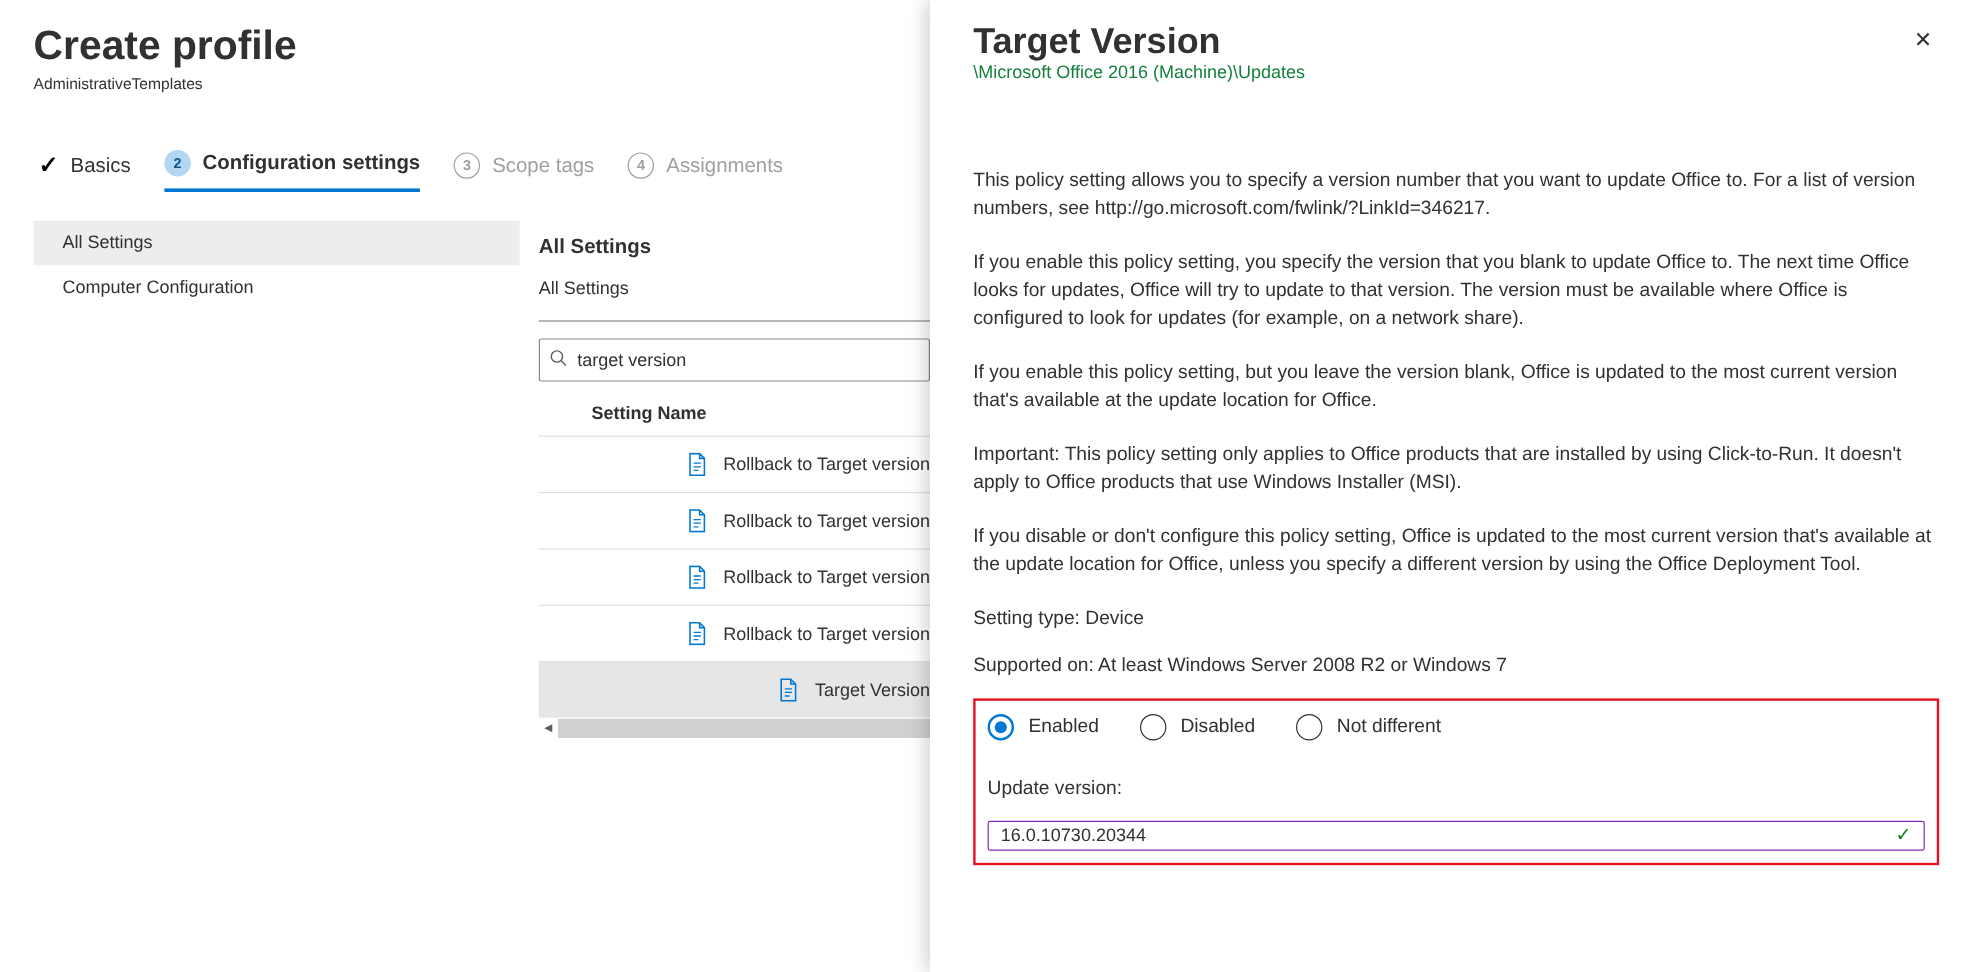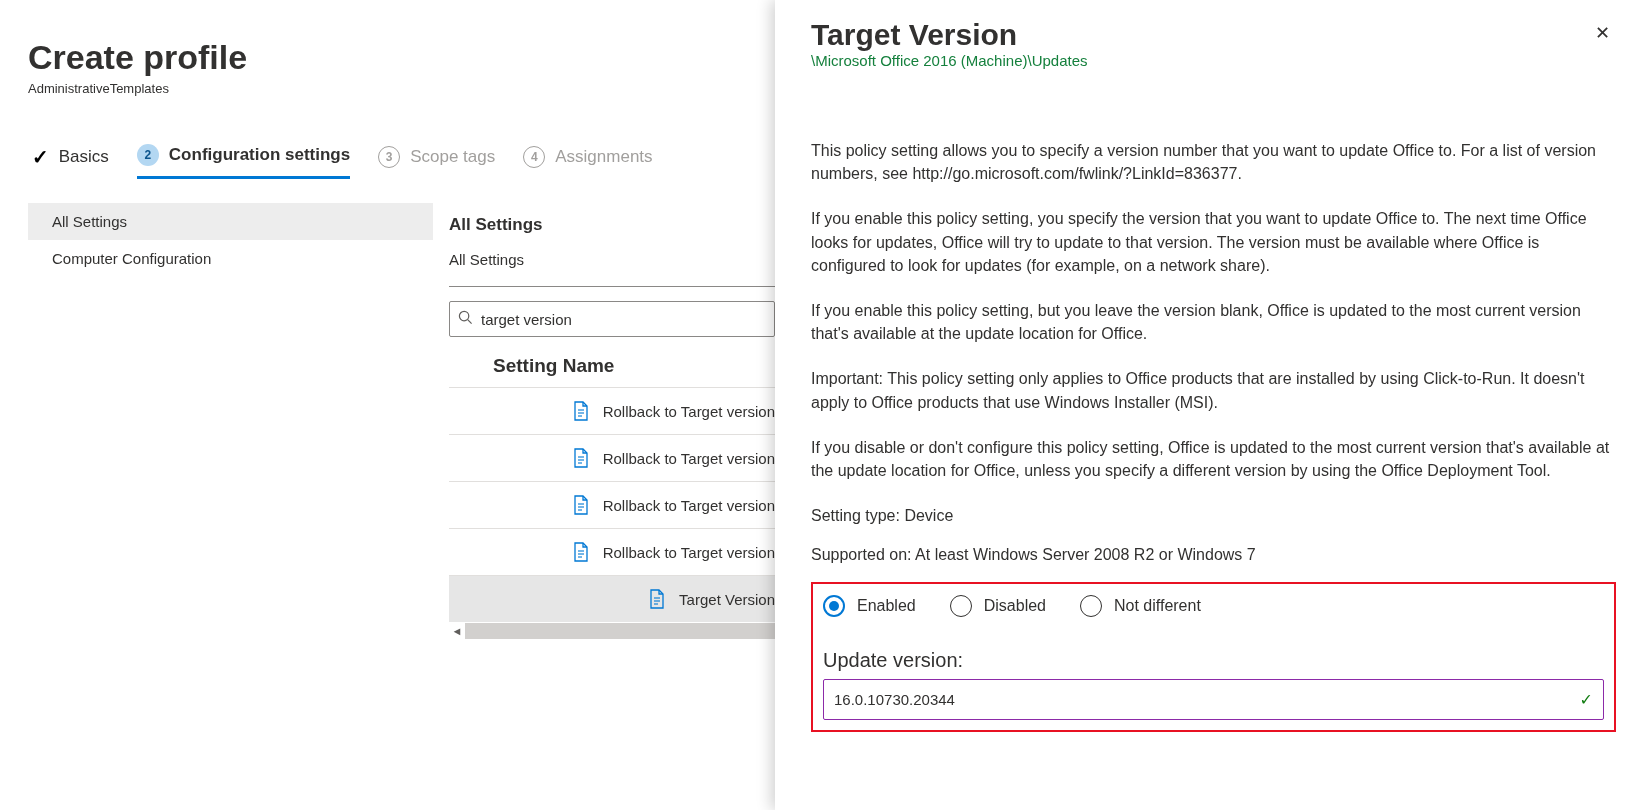--- a/index.html
+++ b/index.html
@@ -12,21 +12,21 @@
     overflow: hidden;
     position: relative;
   }
   
   .main-area {
     position: absolute;
     left: 0;
     top: 0;
     width: 775px;
     height: 618px;
-    padding: 38px 0 0 28px;
+    padding: 19px 0 0 28px;
   }
   .page-title {
     font-size: 34px;
     font-weight: 600;
     color: #323130;
   }
   .page-subtitle {
     font-size: 13px;
     color: #323130;
     margin-top: 4px;
@@ -134,21 +134,21 @@
     outline: none;
     font-size: 15px;
     flex: 1;
     color: #323130;
   }
   .search-icon {
     color: #605e5c;
     font-size: 15px;
   }
   .col-header {
-    font-size: 19px;
+    font-size: 15px;
     font-weight: 600;
     padding: 8px 0 10px 44px;
   }
   .setting-row {
     display: flex;
     align-items: center;
     gap: 14px;
     padding: 13px 0 13px 10px;
     border-top: 1px solid #e1dfdd;
     font-size: 15px;
@@ -254,29 +254,29 @@
     border: 2px solid #0078d4;
   }
   .radio-option.selected .radio-circle::after {
     content: "";
     width: 10px;
     height: 10px;
     border-radius: 50%;
     background: #0078d4;
   }
   .field-label {
-    font-size: 20px;
-    margin-bottom: 4px;
+    font-size: 16px;
+    margin-bottom: 15px;
   }
   .version-input-wrap {
     display: flex;
     align-items: center;
     border: 1px solid #8c2aa8;
     border-radius: 2px;
-    height: 41px;
+    height: 25px;
     padding: 0 10px;
     gap: 8px;
   }
   .version-input-wrap input {
     border: none;
     outline: none;
     flex: 1;
     font-size: 15px;
     color: #323130;
   }
@@ -409,22 +409,22 @@
     <div>
       <div class="panel-title">Target Version</div>
       <div class="panel-path">\Microsoft Office 2016 (Machine)\Updates</div>
     </div>
     <div class="panel-close">
       <span>✕</span>
     </div>
   </div>
 
   <div class="panel-body">
-    <p>This policy setting allows you to specify a version number that you want to update Office to. For a list of version numbers, see http://go.microsoft.com/fwlink/?LinkId=836377.</p>
-    <p>If you enable this policy setting, you specify the version that you want to update Office to. The next time Office looks for updates, Office will try to update to that version. The version must be available where Office is configured to look for updates (for example, on a network share).</p>
+    <p>This policy setting allows you to specify a version number that you want to update Office to. For a list of version numbers, see http://go.microsoft.com/fwlink/?LinkId=346217.</p>
+    <p>If you enable this policy setting, you specify the version that you blank to update Office to. The next time Office looks for updates, Office will try to update to that version. The version must be available where Office is configured to look for updates (for example, on a network share).</p>
     <p>If you enable this policy setting, but you leave the version blank, Office is updated to the most current version that's available at the update location for Office.</p>
     <p>Important:  This policy setting only applies to Office products that are installed by using Click-to-Run. It doesn't apply to Office products that use Windows Installer (MSI).</p>
     <p>If you disable or don't configure this policy setting, Office is updated to the most current version that's available at the update location for Office, unless you specify a different version by using the Office Deployment Tool.</p>
     <p class="tight">Setting type: Device</p>
     <p class="tight">Supported on: At least Windows Server 2008 R2 or Windows 7</p>
 
     <div class="highlight-box">
       <div class="radio-row">
         <div class="radio-option selected">
           <span class="radio-circle"></span>

